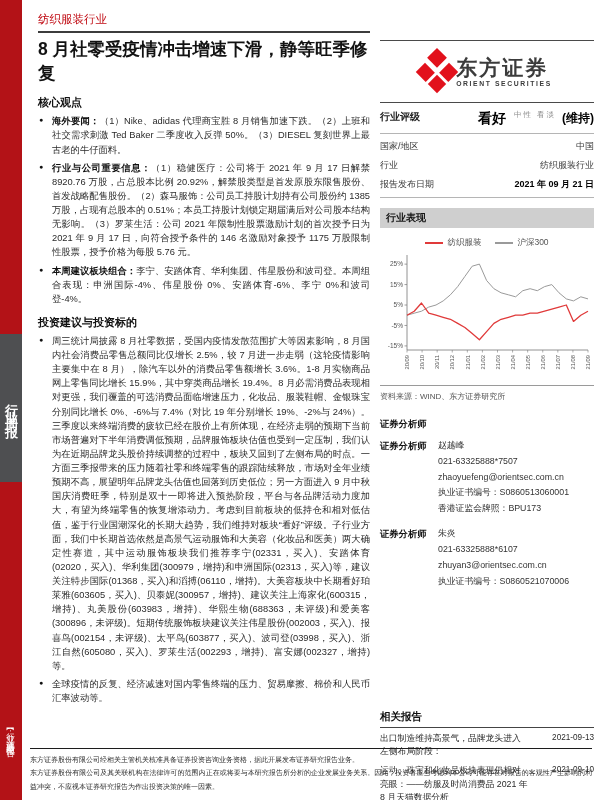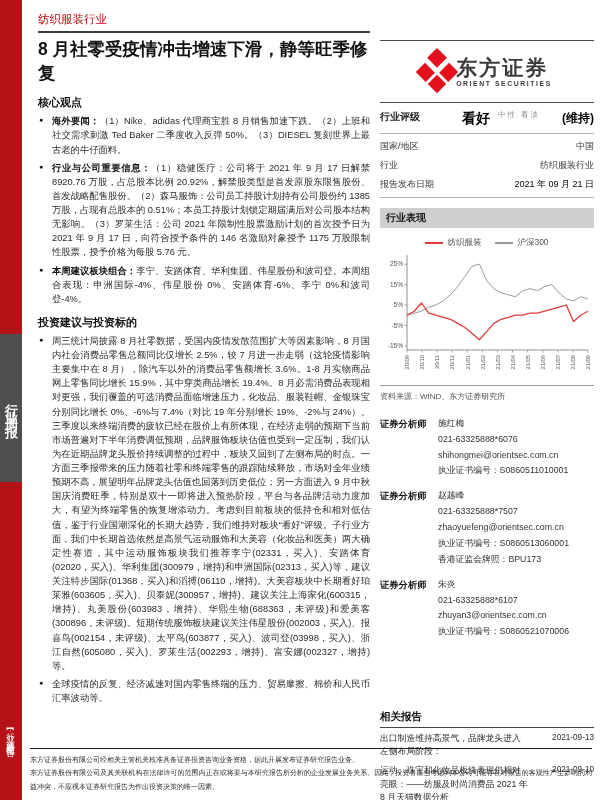--- a/index.html
+++ b/index.html
@@ -32,26 +32,26 @@
   .logo-mark{width:30px;height:30px;transform:rotate(45deg);display:grid;
              grid-template-columns:1fr 1fr;grid-template-rows:1fr 1fr;gap:3px;flex:0 0 auto;}
   .logo-mark i{background:#e2111c;display:block;}
   .logo-mark i.tl{transform:translate(-2px,-2px);}
   .logo-text{display:flex;flex-direction:column;line-height:1;}
   .logo-cn{font-size:21px;font-weight:bold;color:#3b3b3b;letter-spacing:2px;}
   .logo-en{font-size:6.8px;font-weight:bold;color:#3b3b3b;letter-spacing:1.6px;margin-top:3px;}
   .rating-row{display:flex;align-items:flex-start;padding:7px 0 5px;}
   .rating-label{font-size:10px;font-weight:bold;color:#222;flex:1;}
   .rating-value{font-size:14px;font-weight:bold;color:#000;}
-  .rating-others{font-size:7.5px;color:#8a8a8a;margin:0 22px 0 8px;letter-spacing:2px;}
+  .rating-others{font-size:7.5px;color:#8a8a8a;margin:0 6px 0 8px;letter-spacing:2px;}
   .rating-suffix{font-size:12px;font-weight:bold;color:#000;}
   .meta{border-top:1px solid #b5b5b5;border-bottom:1px solid #b5b5b5;padding:3px 0;margin-bottom:10px;}
   .meta-row{display:flex;justify-content:space-between;font-size:9px;color:#3a3a3a;padding:3px 0;}
   .meta-row .v{text-align:right;}
-  .meta-row.bold .v{font-weight:normal;color:#000;}
+  .meta-row.bold .v{font-weight:bold;color:#000;}
   .perf-bar{background:#cfcfcf;color:#151515;font-weight:bold;font-size:10px;padding:3px 6px;margin-top:6px;}
   .legend{display:flex;justify-content:center;gap:14px;font-size:8.5px;color:#555;margin:9px 0 0;}
   .legend .it{display:flex;align-items:center;gap:4px;}
   .legend .sw{display:inline-block;width:18px;height:2px;background:#999;}
   #perf-chart{display:block;margin-top:2px;}
   .source{border-top:1px solid #9a9a9a;margin-top:2px;padding-top:5px;font-size:8px;color:#555;}
   .analysts{margin-top:16px;}
   .an-block{display:grid;grid-template-columns:58px 1fr;font-size:8.8px;color:#333;margin-bottom:9px;}
   .an-label{font-weight:bold;font-size:9.3px;color:#111;}
   .an-detail div{margin-bottom:4px;line-height:1.35;}
@@ -198,26 +198,20 @@
           <text transform="translate(210.2,104) rotate(-90)" text-anchor="end" font-size="5.8" fill="#555">21/09</text>
           <polyline points="27.0,64.2 34.2,62.2 41.5,60.2 48.7,56.1 56.0,54.0 63.2,49.9 70.4,43.8 77.7,35.6 84.9,25.4 92.2,15.2 99.4,13.1 106.6,29.5 113.9,37.7 121.1,41.8 128.4,43.8 135.6,45.8 142.8,39.7 150.1,37.7 157.3,39.7 164.6,35.6 171.8,33.6 179.0,41.8 186.3,47.9 193.5,49.9 200.8,45.8 208.0,47.9" fill="none" stroke="#9a9a9a" stroke-width="1" stroke-linejoin="round"></polyline>
           <polyline points="27.0,64.2 34.2,60.2 41.5,52.0 48.7,62.2 56.0,64.2 63.2,66.3 70.4,68.3 77.7,72.4 84.9,76.5 92.2,82.6 99.4,88.8 106.6,80.6 113.9,72.4 121.1,68.3 128.4,66.3 135.6,64.2 142.8,64.2 150.1,62.2 157.3,62.2 164.6,60.2 171.8,58.1 179.0,56.1 186.3,54.0 193.5,70.4 200.8,64.2 208.0,60.2" fill="none" stroke="#e03a3a" stroke-width="1.3" stroke-linejoin="round"></polyline>
         </svg>
 
       <div class="source">资料来源：WIND、东方证券研究所</div>
 
       <div class="analysts">
         <div class="an-block">
           <span class="an-label">证券分析师</span>
-          <div class="an-detail">
-            <div class="an-name">施红梅</div>
-            <div>021-63325888*6076</div>
-            <div>shihongmei@orientsec.com.cn</div>
-            <div>执业证书编号：S0860511010001</div>
-          </div>
         </div>
         <div class="an-block">
           <span class="an-label">证券分析师</span>
           <div class="an-detail">
             <div class="an-name">赵越峰</div>
             <div>021-63325888*7507</div>
             <div>zhaoyuefeng@orientsec.com.cn</div>
             <div>执业证书编号：S0860513060001</div>
             <div>香港证监会牌照：BPU173</div>
           </div>

